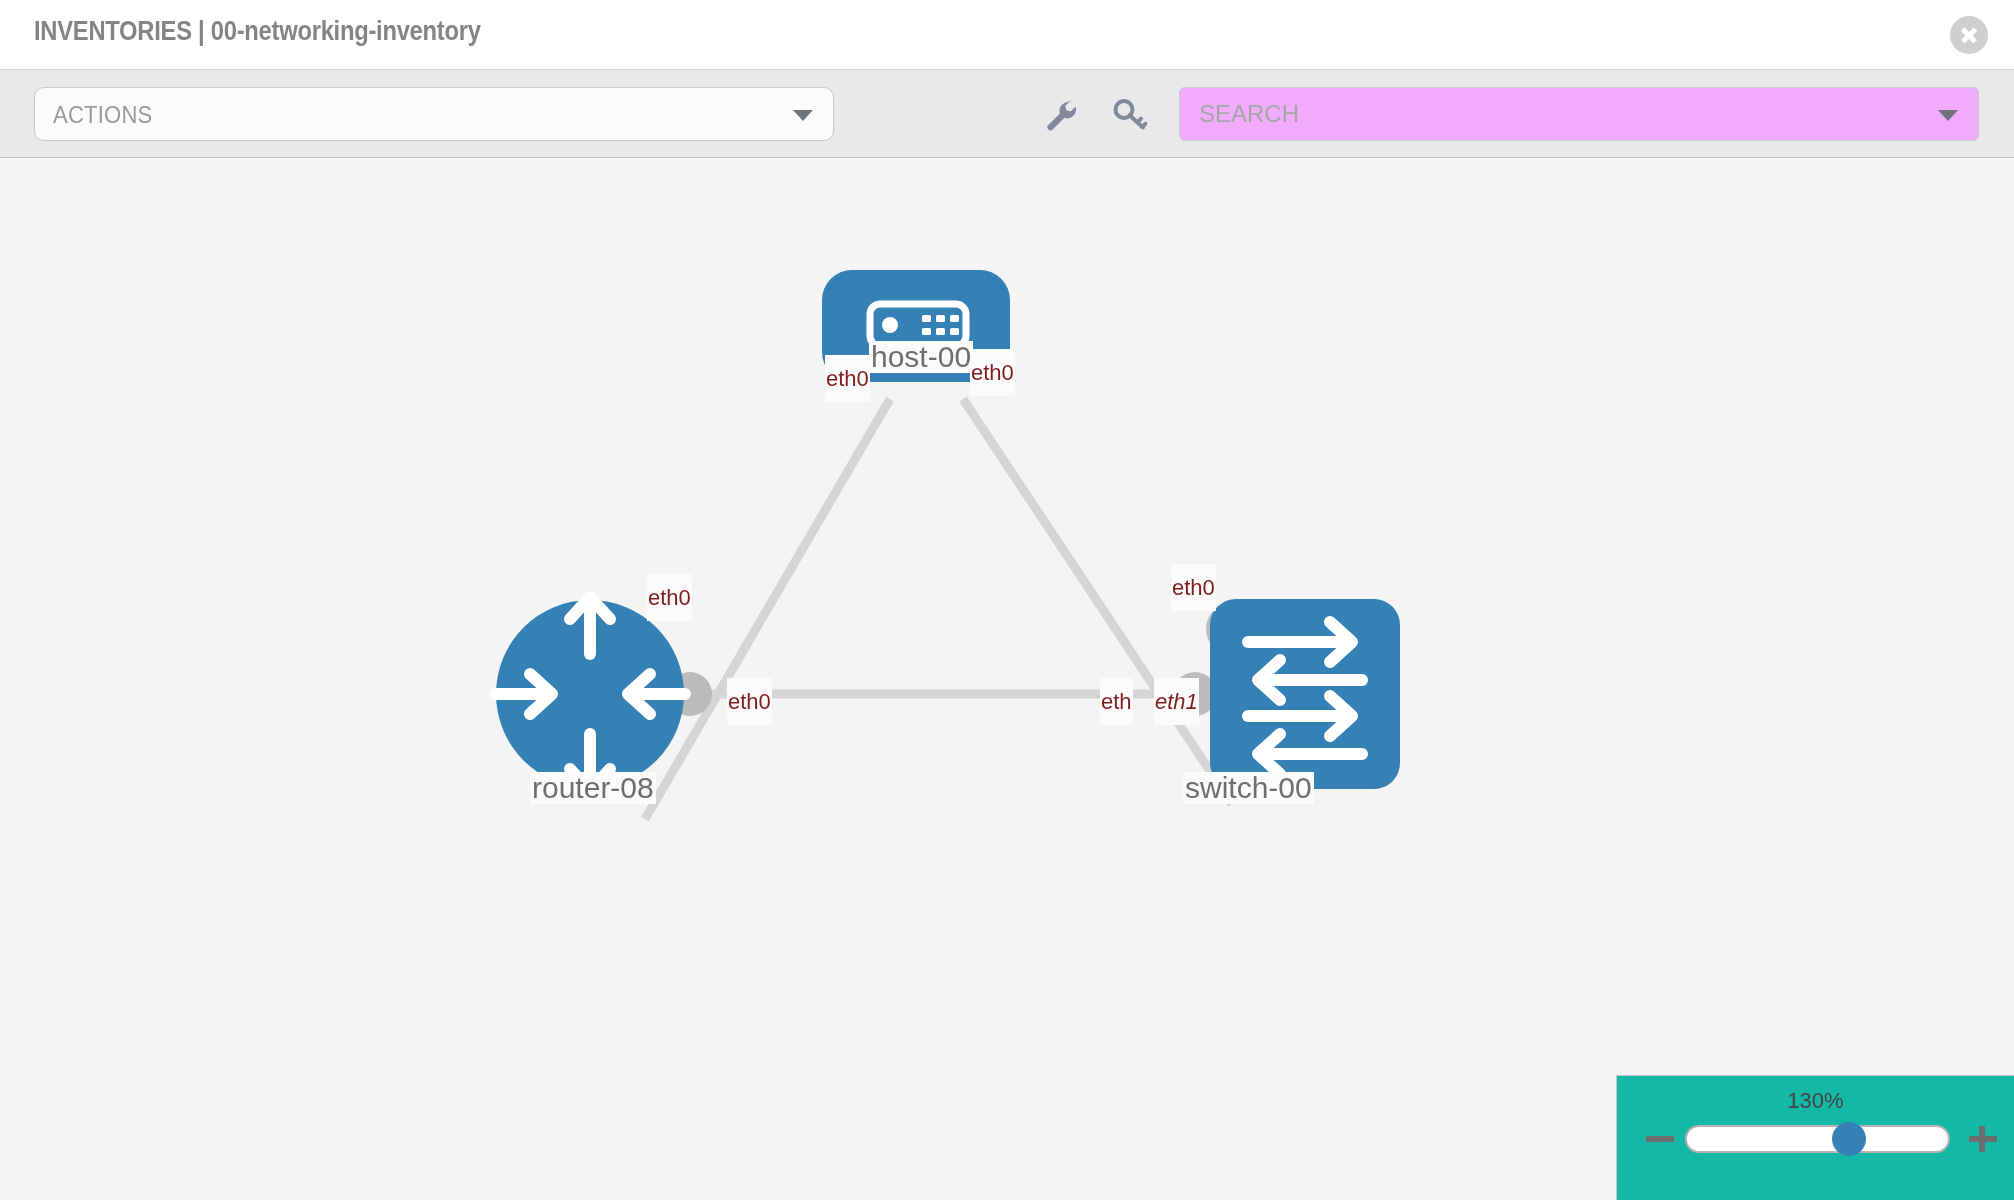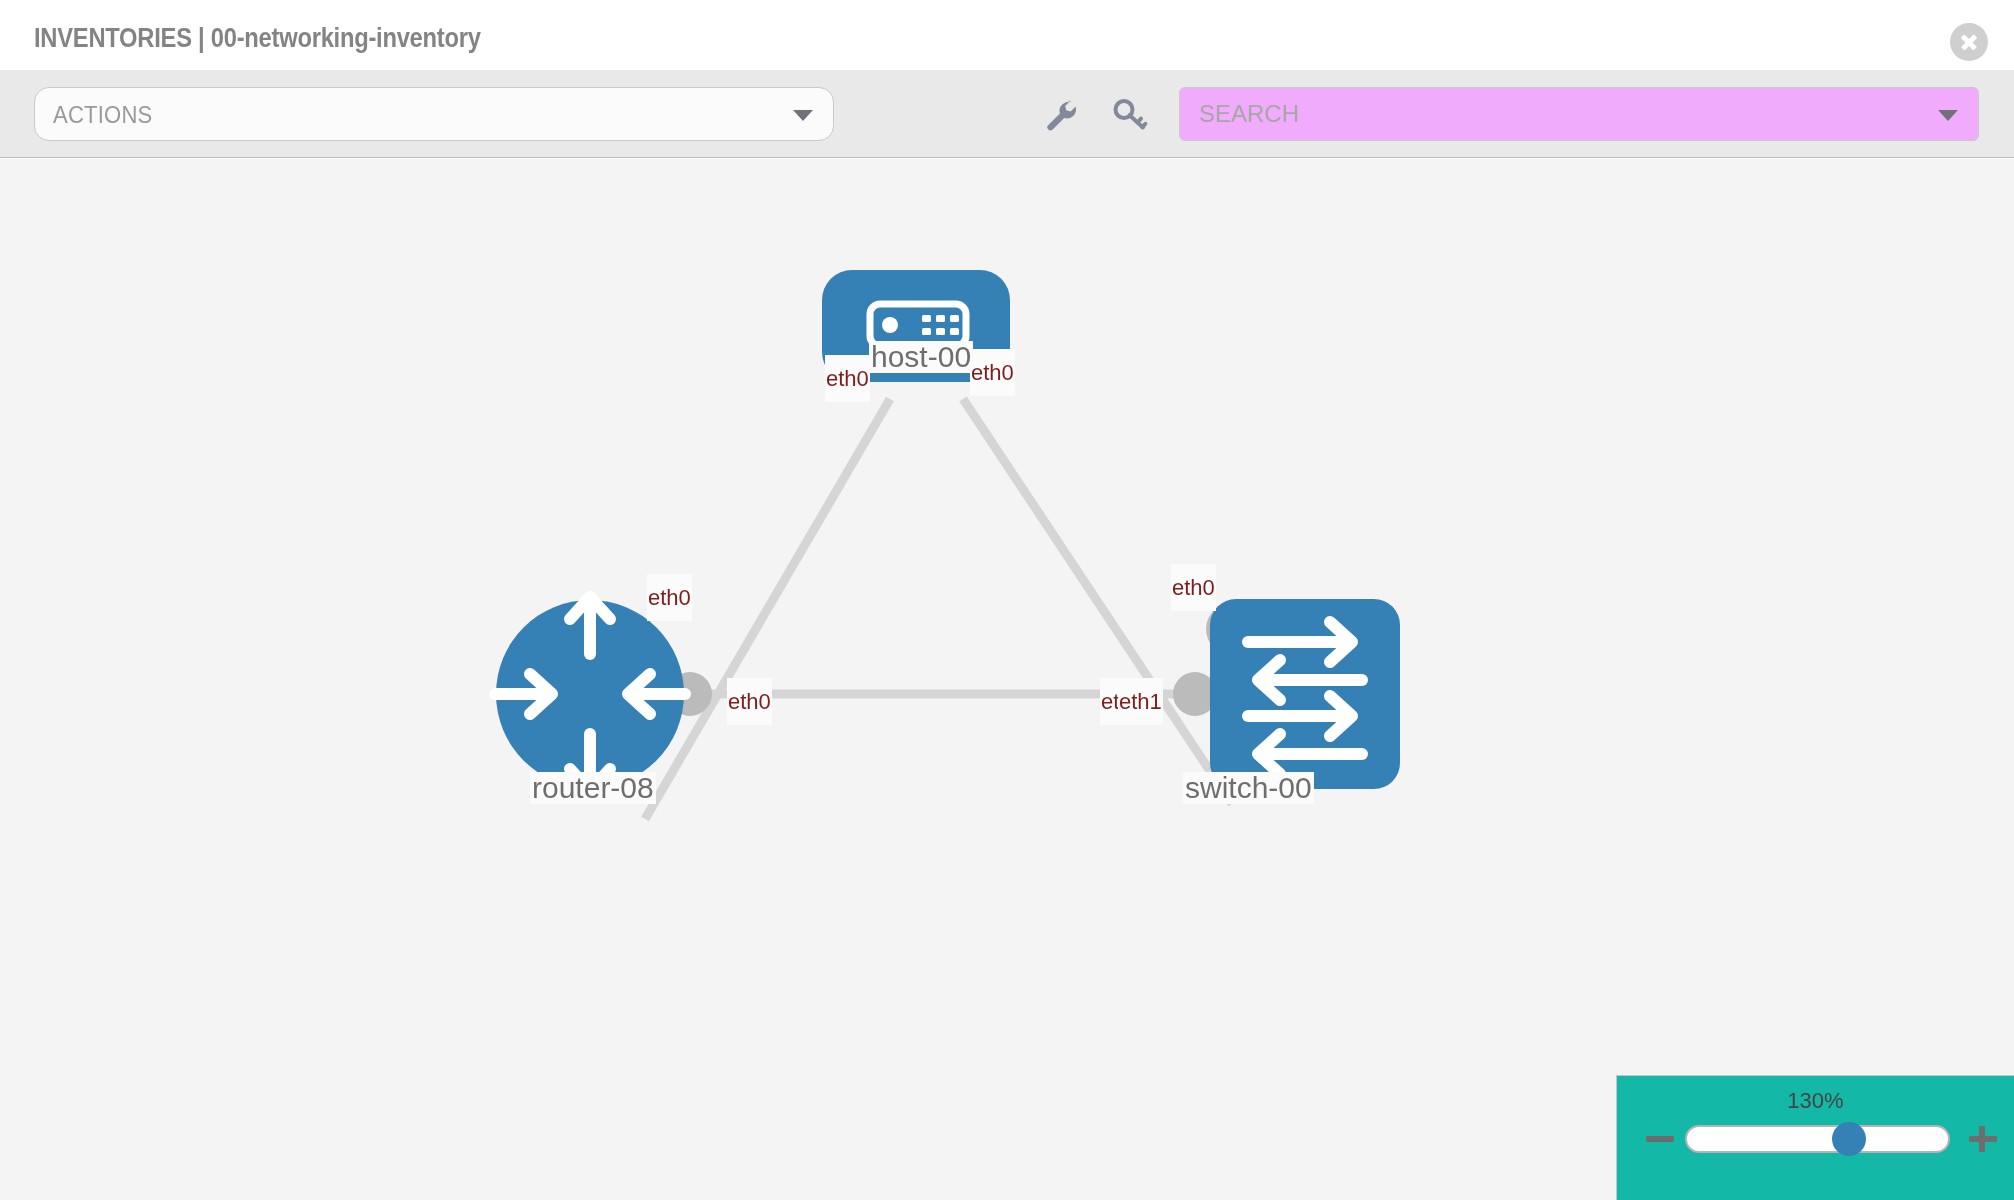--- a/index.html
+++ b/index.html
@@ -12,21 +12,21 @@
     overflow: hidden;
   }
   #app {
     position: relative;
     width: 2014px; height: 1200px;
     background: #ffffff;
   }
 
   
   .header {
-    position: absolute; left: 0; top: 7px;
+    position: absolute; left: 0; top: 0;
     width: 2014px; height: 70px;
     background: #ffffff;
     border-bottom: 1px solid #d7d7d7;
   }
   .page-title {
     position: absolute; left: 34px; top: 16px;
     font-family: "Liberation Sans", sans-serif;
     font-size: 27px;
     font-weight: bold;
     color: #848484;
@@ -58,21 +58,21 @@
     position: absolute; left: 0; top: 70px;
     width: 2014px; height: 88px;
     background: #e9e9e9;
     border-bottom: 1px solid #bdbdbd;
   }
   .actions-select {
     position: absolute; left: 34px; top: 17px;
     width: 800px; height: 54px;
     background: #fbfbfb;
     border: 1px solid #c9c9c9;
-    border-radius: 15px;
+    border-radius: 10px;
   }
   .actions-select .sel-label {
     position: absolute; left: 18px; top: 13px;
     font-size: 24px;
     color: #9a9a9a;
     letter-spacing: 0.2px;
     transform: scaleX(0.92);
     transform-origin: left center;
   }
   .caret {
@@ -312,21 +312,21 @@
     <div class="node-label" style="left:1172px; top:613px;margin-left:11px;">switch-00</div>
 
     <div class="iface-label" style="left:825px; top:196px;">eth0</div>
     <div class="iface-label" style="left:970px; top:190px;">eth0</div>
 
     <div class="iface-label" style="left:647px; top:415px;">eth0</div>
     <div class="iface-label" style="left:1171px; top:405px;">eth0</div>
 
     <div class="iface-label" style="left:727px; top:519px;">eth0</div>
     <div class="iface-label" style="left:1100px; top:519px;">eth</div>
-    <div class="iface-label" style="left:1118px; top:519px;">eth1</div>
+    <div class="iface-label" style="left:1154px; top:519px;font-style:italic;">eth1</div>
 
     <div class="zoom-widget">
       <div class="zoom-value">130%</div>
       <div class="zoom-minus"></div>
       <div class="zoom-track">
         <div class="zoom-thumb" id="zoom-thumb" style="left: 144.82px;"></div>
       </div>
       <div class="zoom-plus"></div>
     </div>
 

